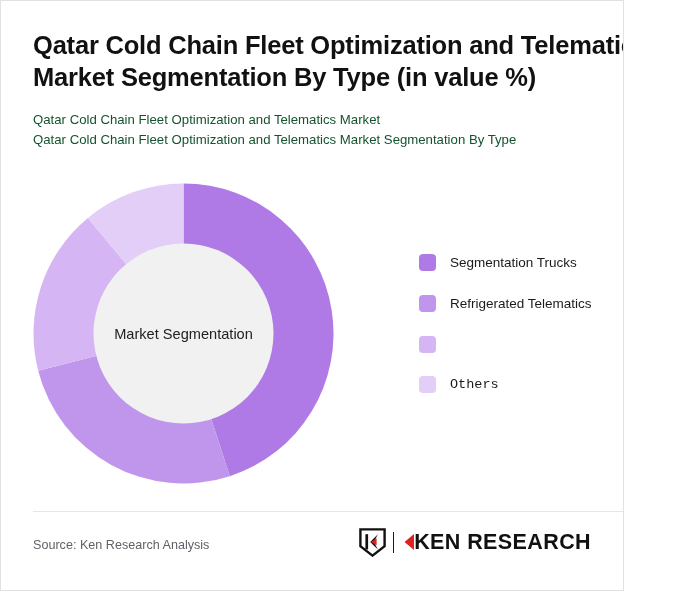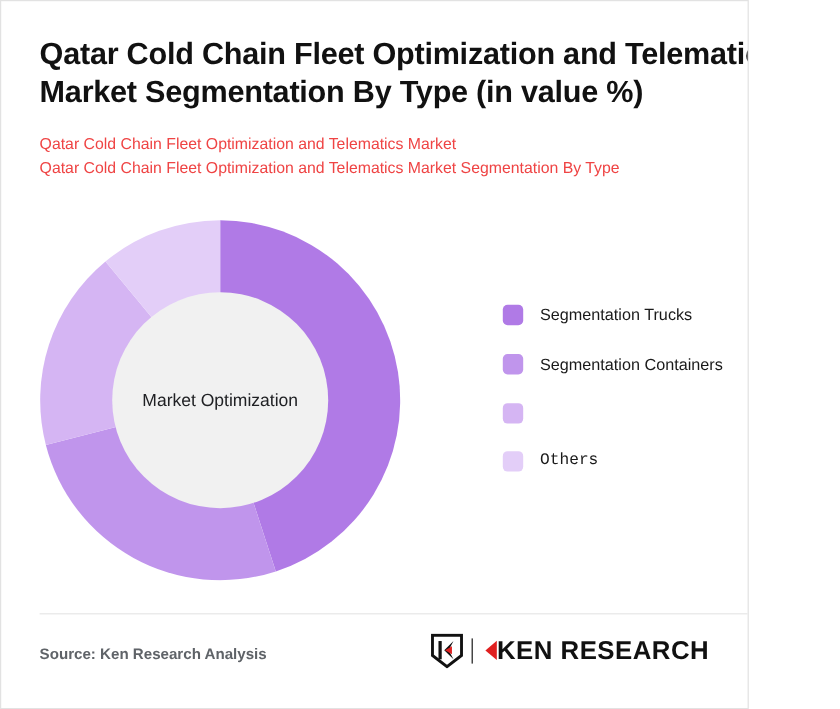--- a/index.html
+++ b/index.html
@@ -36,21 +36,21 @@
     letter-spacing: -0.2px;
   }
 
   #subtitle-block {
     margin-top: 17px;
   }
 
   .subtitle-line {
     font-size: 13.2px;
     line-height: 1.47;
-    color: #ef4444;
+    color: #14532d;
   }
 
   
   #plot-area {
     position: absolute;
     left: 0;
     top: 168px;
     width: 700px;
     height: 340px;
   }
@@ -120,21 +120,20 @@
     height: 1px;
     background: #e6e6e6;
   }
 
   #source-text {
     position: absolute;
     left: 32px;
     top: 537px;
     font-size: 12.6px;
     color: #5f6368;
-    font-weight: bold;
   }
 
   #logo {
     position: absolute;
     right: 32px;
     top: 526px;
     display: flex;
     align-items: center;
     height: 30px;
     text-align: right;
@@ -180,31 +179,31 @@
     <div id="donut-wrap">
       <svg id="donut-svg" width="301" height="301" viewBox="0 0 301 301">
         <g id="slice-group">
             <path d="M 150.5 150.5 L 150.5 0.5 A 150 150 0 0 1 196.8525491562421 293.158477444273 Z" fill="#b07ae6"></path>
             <path d="M 150.5 150.5 L 196.8525491562421 293.158477444273 A 150 150 0 0 1 5.212525830705346 187.8034830747282 Z" fill="#c095ec"></path>
             <path d="M 150.5 150.5 L 5.212525830705346 187.8034830747282 A 150 150 0 0 1 54.88640153769647 34.92301358363167 Z" fill="#d5b5f3"></path>
             <path d="M 150.5 150.5 L 54.88640153769647 34.92301358363167 A 150 150 0 0 1 150.49999999999997 0.5 Z" fill="#e3cef8"></path>
           </g>
         <circle id="donut-hole" cx="150.5" cy="150.5" r="90" fill="#f1f1f1"></circle>
       </svg>
-      <div id="center-label">Market Optimization</div>
+      <div id="center-label">Market Segmentation</div>
     </div>
 
     <div id="legend">
         <div class="legend-item">
           <span class="legend-swatch" style="background: rgb(176, 122, 230);"></span>
           <span class="legend-label">Segmentation Trucks</span>
         </div>
         <div class="legend-item">
           <span class="legend-swatch" style="background: rgb(192, 149, 236);"></span>
-          <span class="legend-label">Segmentation Containers</span>
+          <span class="legend-label">Refrigerated Telematics</span>
         </div>
         <div class="legend-item">
           <span class="legend-swatch" style="background: rgb(213, 181, 243);"></span>
         </div>
         <div class="legend-item">
           <span class="legend-swatch" style="background: rgb(227, 206, 248);"></span>
           <span class="legend-label">Others</span>
         </div>
       </div>
 

